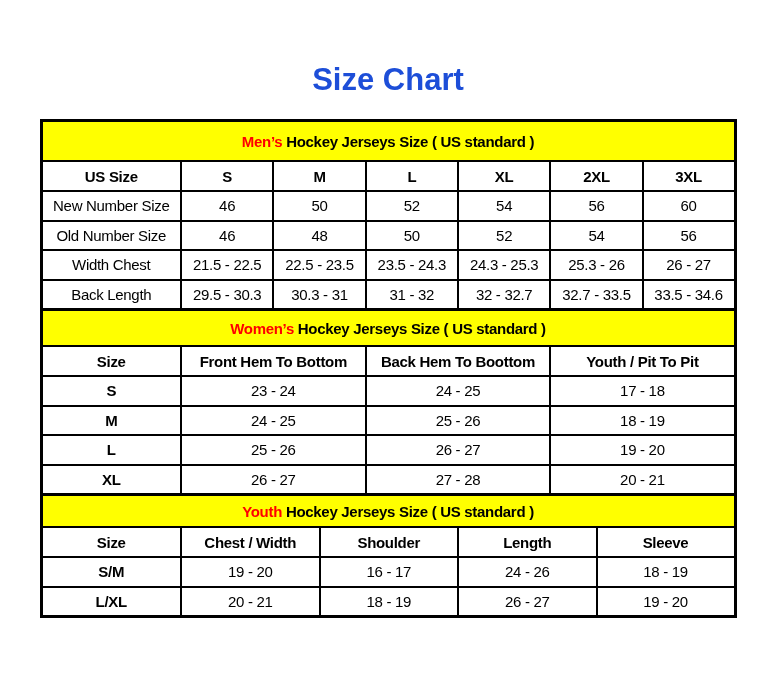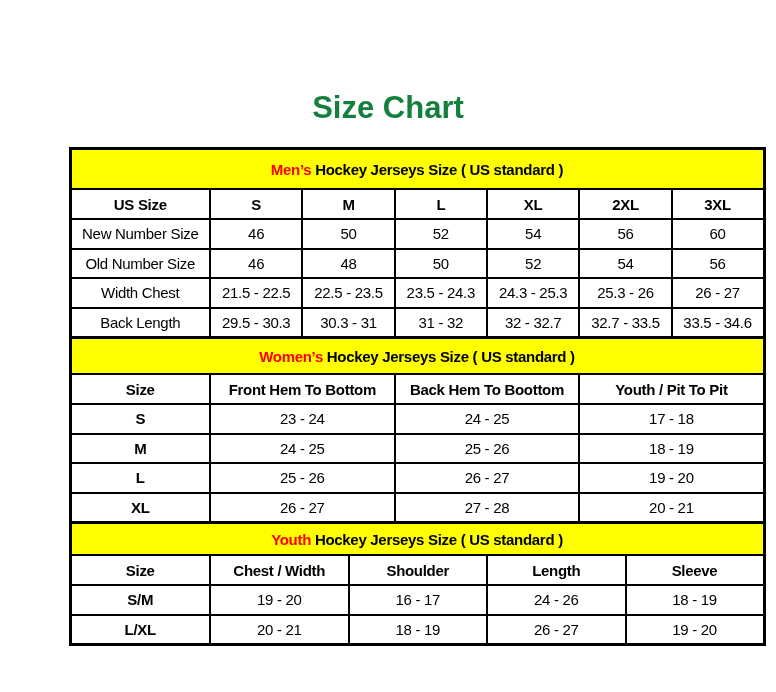--- a/index.html
+++ b/index.html
@@ -7,38 +7,37 @@
     position: relative;
     width: 776px;
     height: 692px;
     background: #ffffff;
     font-family: "Liberation Sans", "DejaVu Sans", sans-serif;
     color: #000000;
     overflow: hidden;
   }
   .title {
     margin: 0;
-    padding-top: 90px;
+    padding-top: 62px;
     text-align: center;
     font-size: 31px;
     font-weight: bold;
-    color: #15803d;
+    color: #1d4ed8;
     letter-spacing: 0px;
     line-height: 36px;
   }
   .tables-wrap {
     width: 697px;
     margin: 21px auto 0 auto;
   }
   table.tbl {
     border-collapse: collapse;
     table-layout: fixed;
     width: 697px;
     border: 3px solid #000000;
-    margin-left: 29px;
   }
   table.tbl + table.tbl { margin-top: -3px; }
   .tbl th, .tbl td {
     border: 2px solid #000000;
     text-align: center;
     vertical-align: middle;
     font-size: 15px;
     letter-spacing: -0.3px;
     padding: 2px 1px;
     overflow: hidden;

